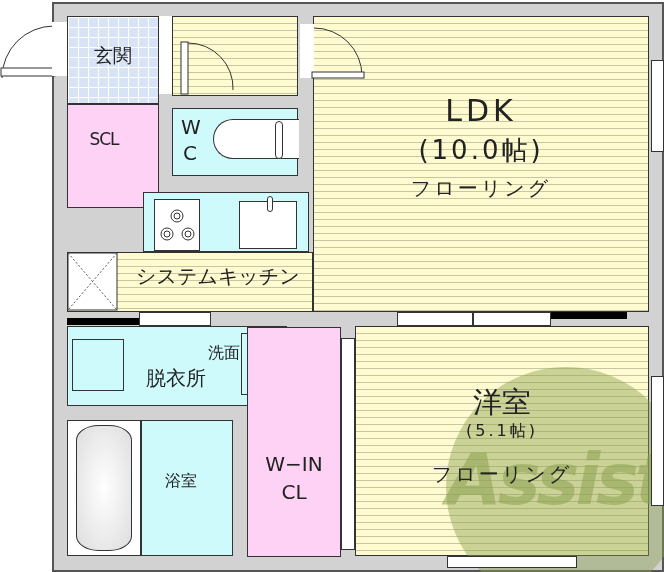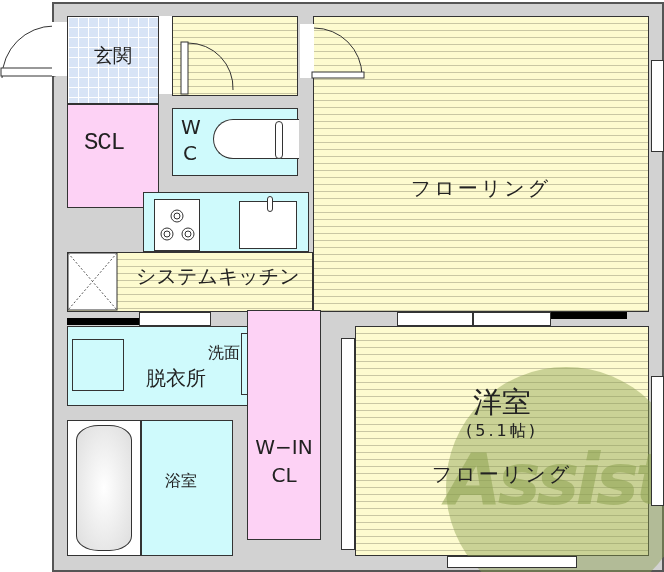--- a/index.html
+++ b/index.html
@@ -24,38 +24,40 @@
   <path d="M54 6 A52 52 0 0 0 2 58" fill="none" stroke="#333" stroke-width="1"></path>
   <rect x="1" y="48" width="54" height="8" fill="#fff" stroke="#333"></rect>
 </svg>
 <div class="abs" style="left:52px;top:22px;width:16px;height:54px;background:#fff;"></div>
 
 <div class="abs tile" style="left:67px;top:16px;width:92px;height:88px;">
   <div class="lbl" style="left:0;right:0;top:26px;font-size:19px;">玄関</div>
 </div>
 
 <div class="abs pink" style="left:67px;top:104px;width:92px;height:104px;">
-  <div class="lbl" style="left:0;right:18px;top:24px;font-size:24px;letter-spacing:-1px;font-family:Liberation Mono, monospace;">SCL</div>
+  <div class="lbl" style="left:0;right:18px;top:24px;font-size:17px;letter-spacing:-1px;">SCL</div>
 </div>
 
 <div class="abs floor" style="left:172px;top:16px;width:126px;height:80px;"></div>
 <div class="abs" style="left:159px;top:16px;width:13px;height:78px;background:#fff;"></div>
 <svg class="abs" style="left:178px;top:40px;width:60px;height:70px;">
   <rect x="3" y="2" width="7" height="52" fill="#fff" stroke="#333"></rect>
   <path d="M10 3 A45 45 0 0 1 55 50" fill="none" stroke="#333"></path>
 </svg>
 
 <div class="abs cyan" style="left:172px;top:108px;width:126px;height:68px;">
   <div class="lbl" style="left:8px;top:6px;font-size:20px;line-height:24px;">W</div>
   <div class="lbl" style="left:10px;top:32px;font-size:20px;line-height:24px;">C</div>
   <div class="abs" style="left:40px;top:10px;width:86px;height:40px;border:1px solid #333;border-radius:20px 0 0 20px;background:#fff;border-right:none;"></div>
   <div class="abs" style="left:102px;top:12px;width:8px;height:38px;border:1px solid #333;border-radius:4px;background:#fff;"></div>
 </div>
 
 <div class="abs floor" style="left:313px;top:16px;width:336px;height:296px;">
+  <div class="lbl" style="left:0;right:0;top:76px;font-size:30px;letter-spacing:4px;">LDK</div>
+  <div class="lbl" style="left:0;right:0;top:116px;font-size:26px;letter-spacing:3px;">(10.0帖)</div>
   <div class="lbl" style="left:0;right:0;top:158px;font-size:20px;letter-spacing:3px;">フローリング</div>
 </div>
 <svg class="abs" style="left:300px;top:22px;width:70px;height:60px;">
   <rect x="0" y="2" width="14" height="54" fill="#fff"></rect>
   <path d="M14 6 A48 48 0 0 1 62 54" fill="none" stroke="#333"></path>
   <rect x="12" y="50" width="52" height="6" fill="#fff" stroke="#333"></rect>
 </svg>
 <div class="abs win" style="left:651px;top:60px;width:13px;height:92px;"></div>
 
 <div class="abs cyan" style="left:143px;top:192px;width:166px;height:60px;">
@@ -96,21 +98,21 @@
   <div class="abs" style="left:173px;top:6px;width:42px;height:62px;border:1px solid #333;background:#cffafc;"></div>
 </div>
 
 <div class="abs white" style="left:67px;top:420px;width:74px;height:136px;">
   <div class="abs" style="left:8px;top:4px;width:56px;height:126px;border:1px solid #333;border-radius:40%/12%;background:radial-gradient(#fff,#ddd);"></div>
 </div>
 <div class="abs cyan" style="left:141px;top:420px;width:92px;height:136px;">
   <div class="lbl" style="left:0;right:12px;top:50px;font-size:16px;">浴室</div>
 </div>
 
-<div class="abs pink" style="left:247px;top:310px;width:74px;height:230px;padding-left:12px;">
+<div class="abs pink" style="left:247px;top:327px;width:94px;height:230px;padding-left:12px;">
   <div class="lbl" style="left:0;right:0;top:124px;font-size:20px;">W−IN</div>
   <div class="lbl" style="left:0;right:0;top:152px;font-size:20px;">CL</div>
 </div>
 <div class="abs white" style="left:341px;top:338px;width:14px;height:212px;"></div>
 
 <div class="abs floor" style="left:355px;top:326px;width:294px;height:230px;">
   <div class="abs" style="left:90px;top:40px;width:240px;height:240px;border-radius:50%;background:rgba(140,160,80,0.45);"></div>
   <div class="lbl" style="left:90px;top:110px;font-size:72px;font-weight:bold;font-style:italic;color:rgba(140,160,80,0.55);letter-spacing:-4px;">Assist</div>
   <div class="lbl" style="left:0;right:0;top:56px;font-size:29px;">洋室</div>
   <div class="lbl" style="left:0;right:0;top:94px;font-size:16px;letter-spacing:3px;">(5.1帖)</div>

